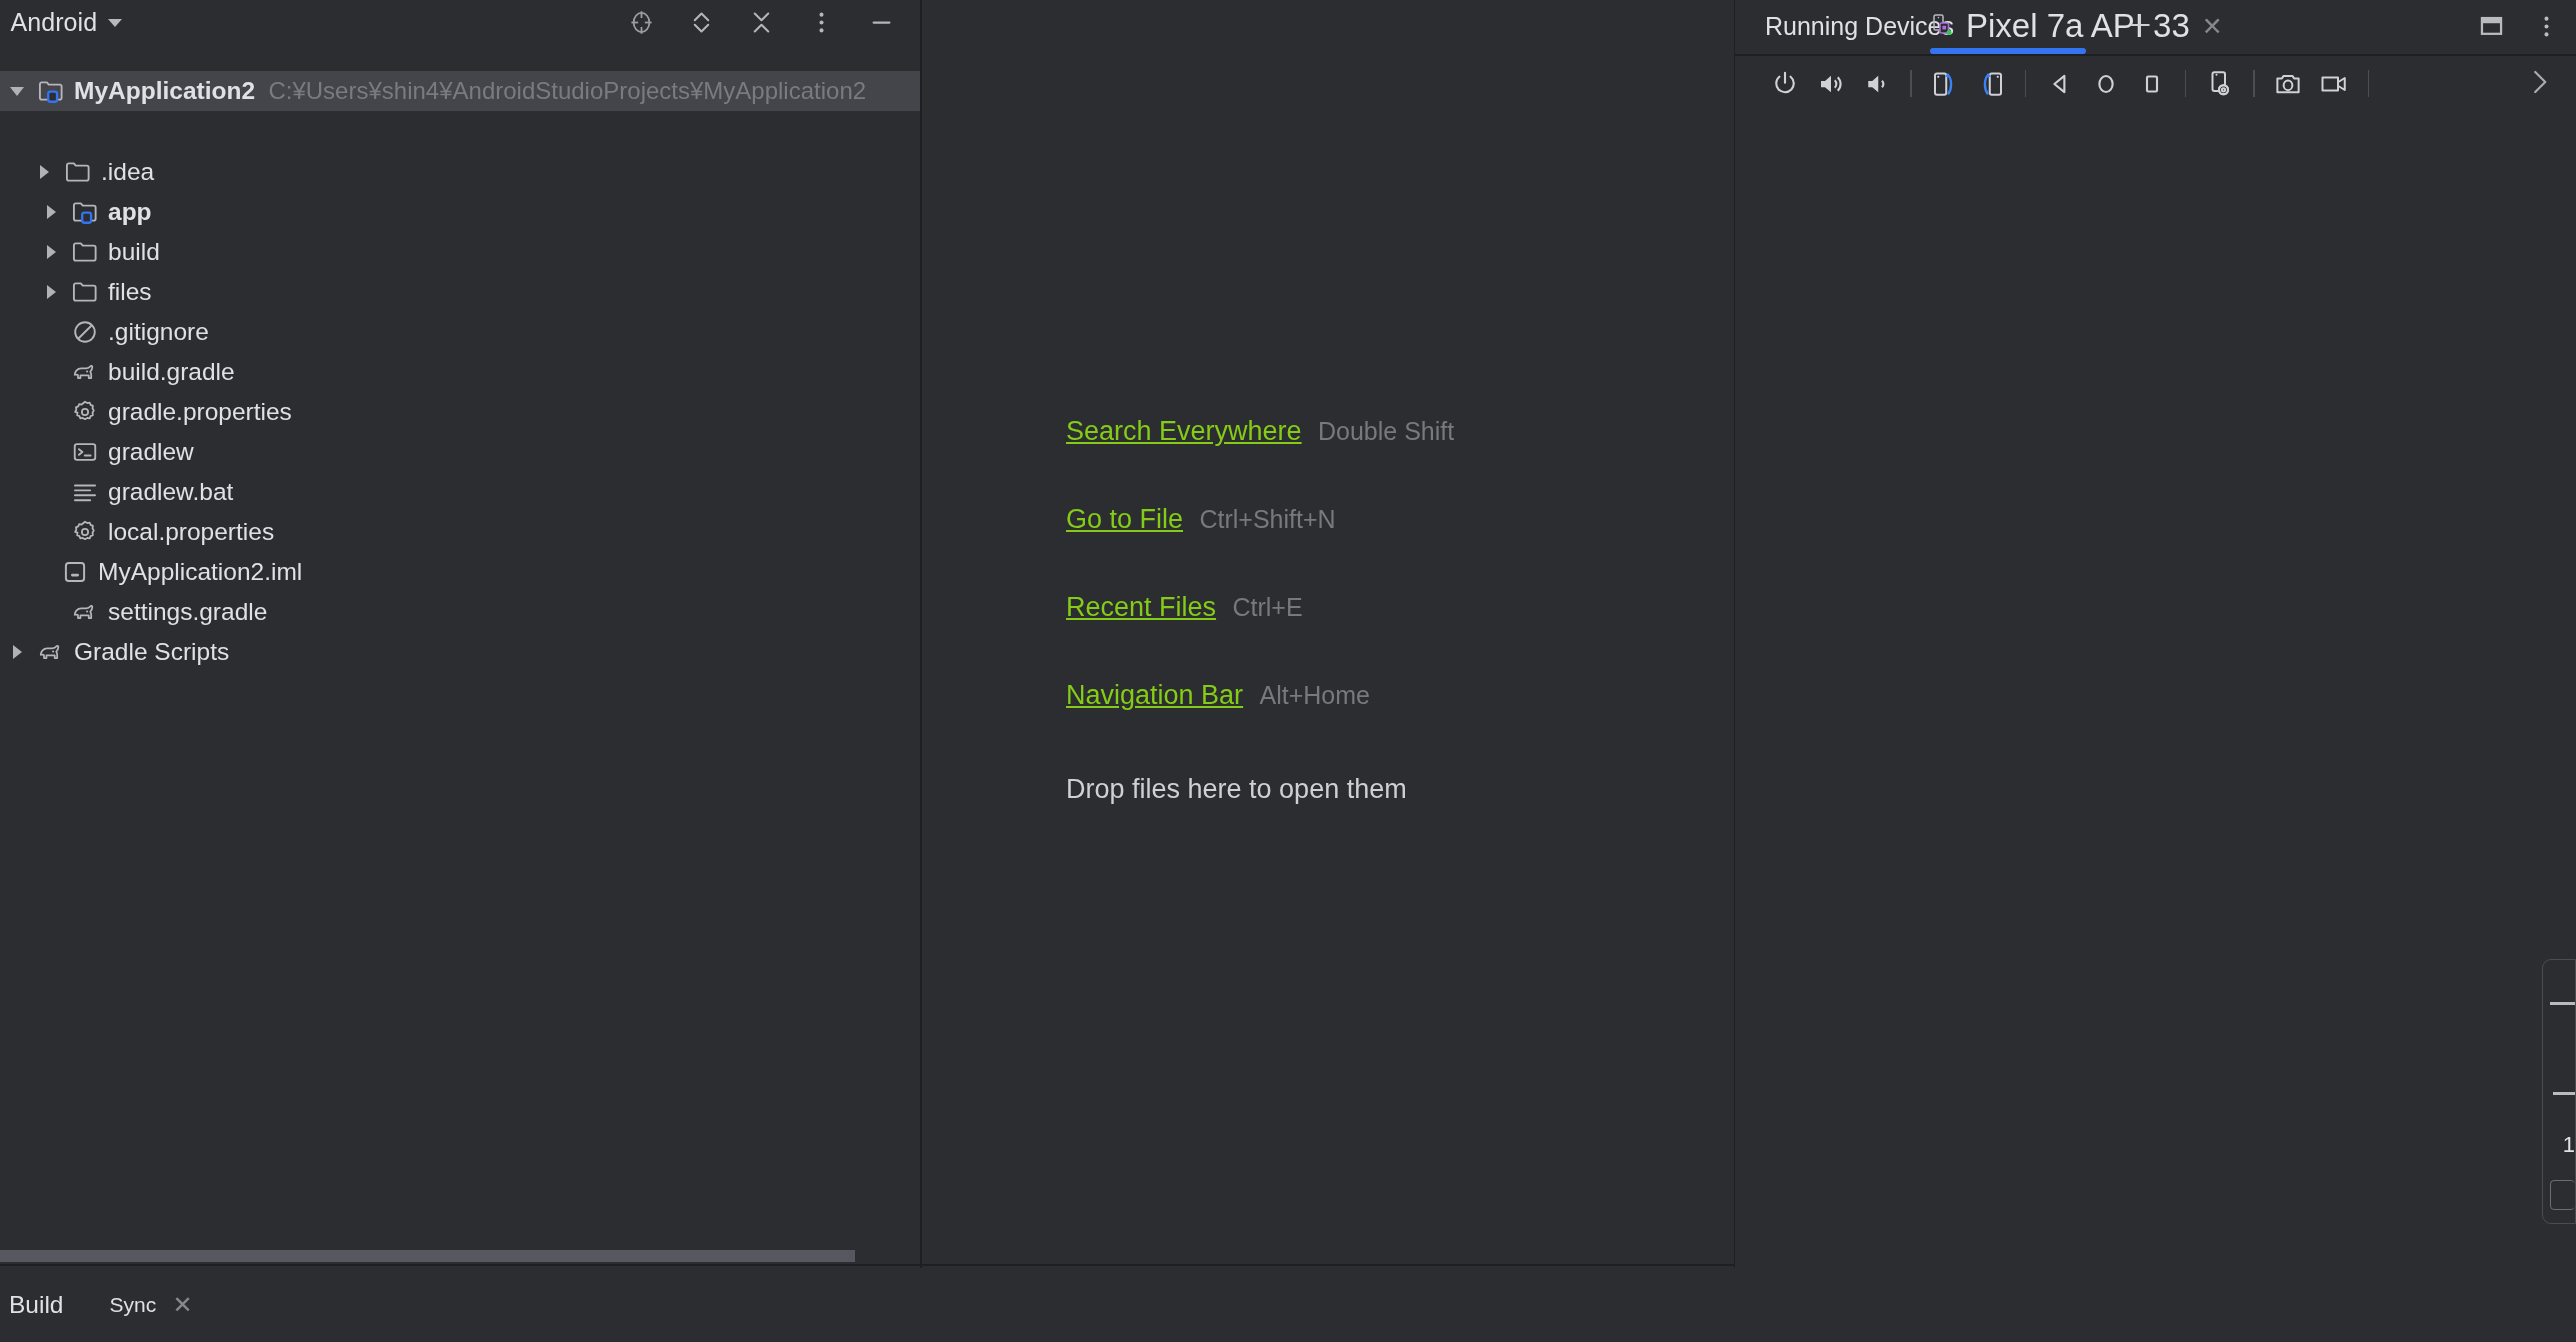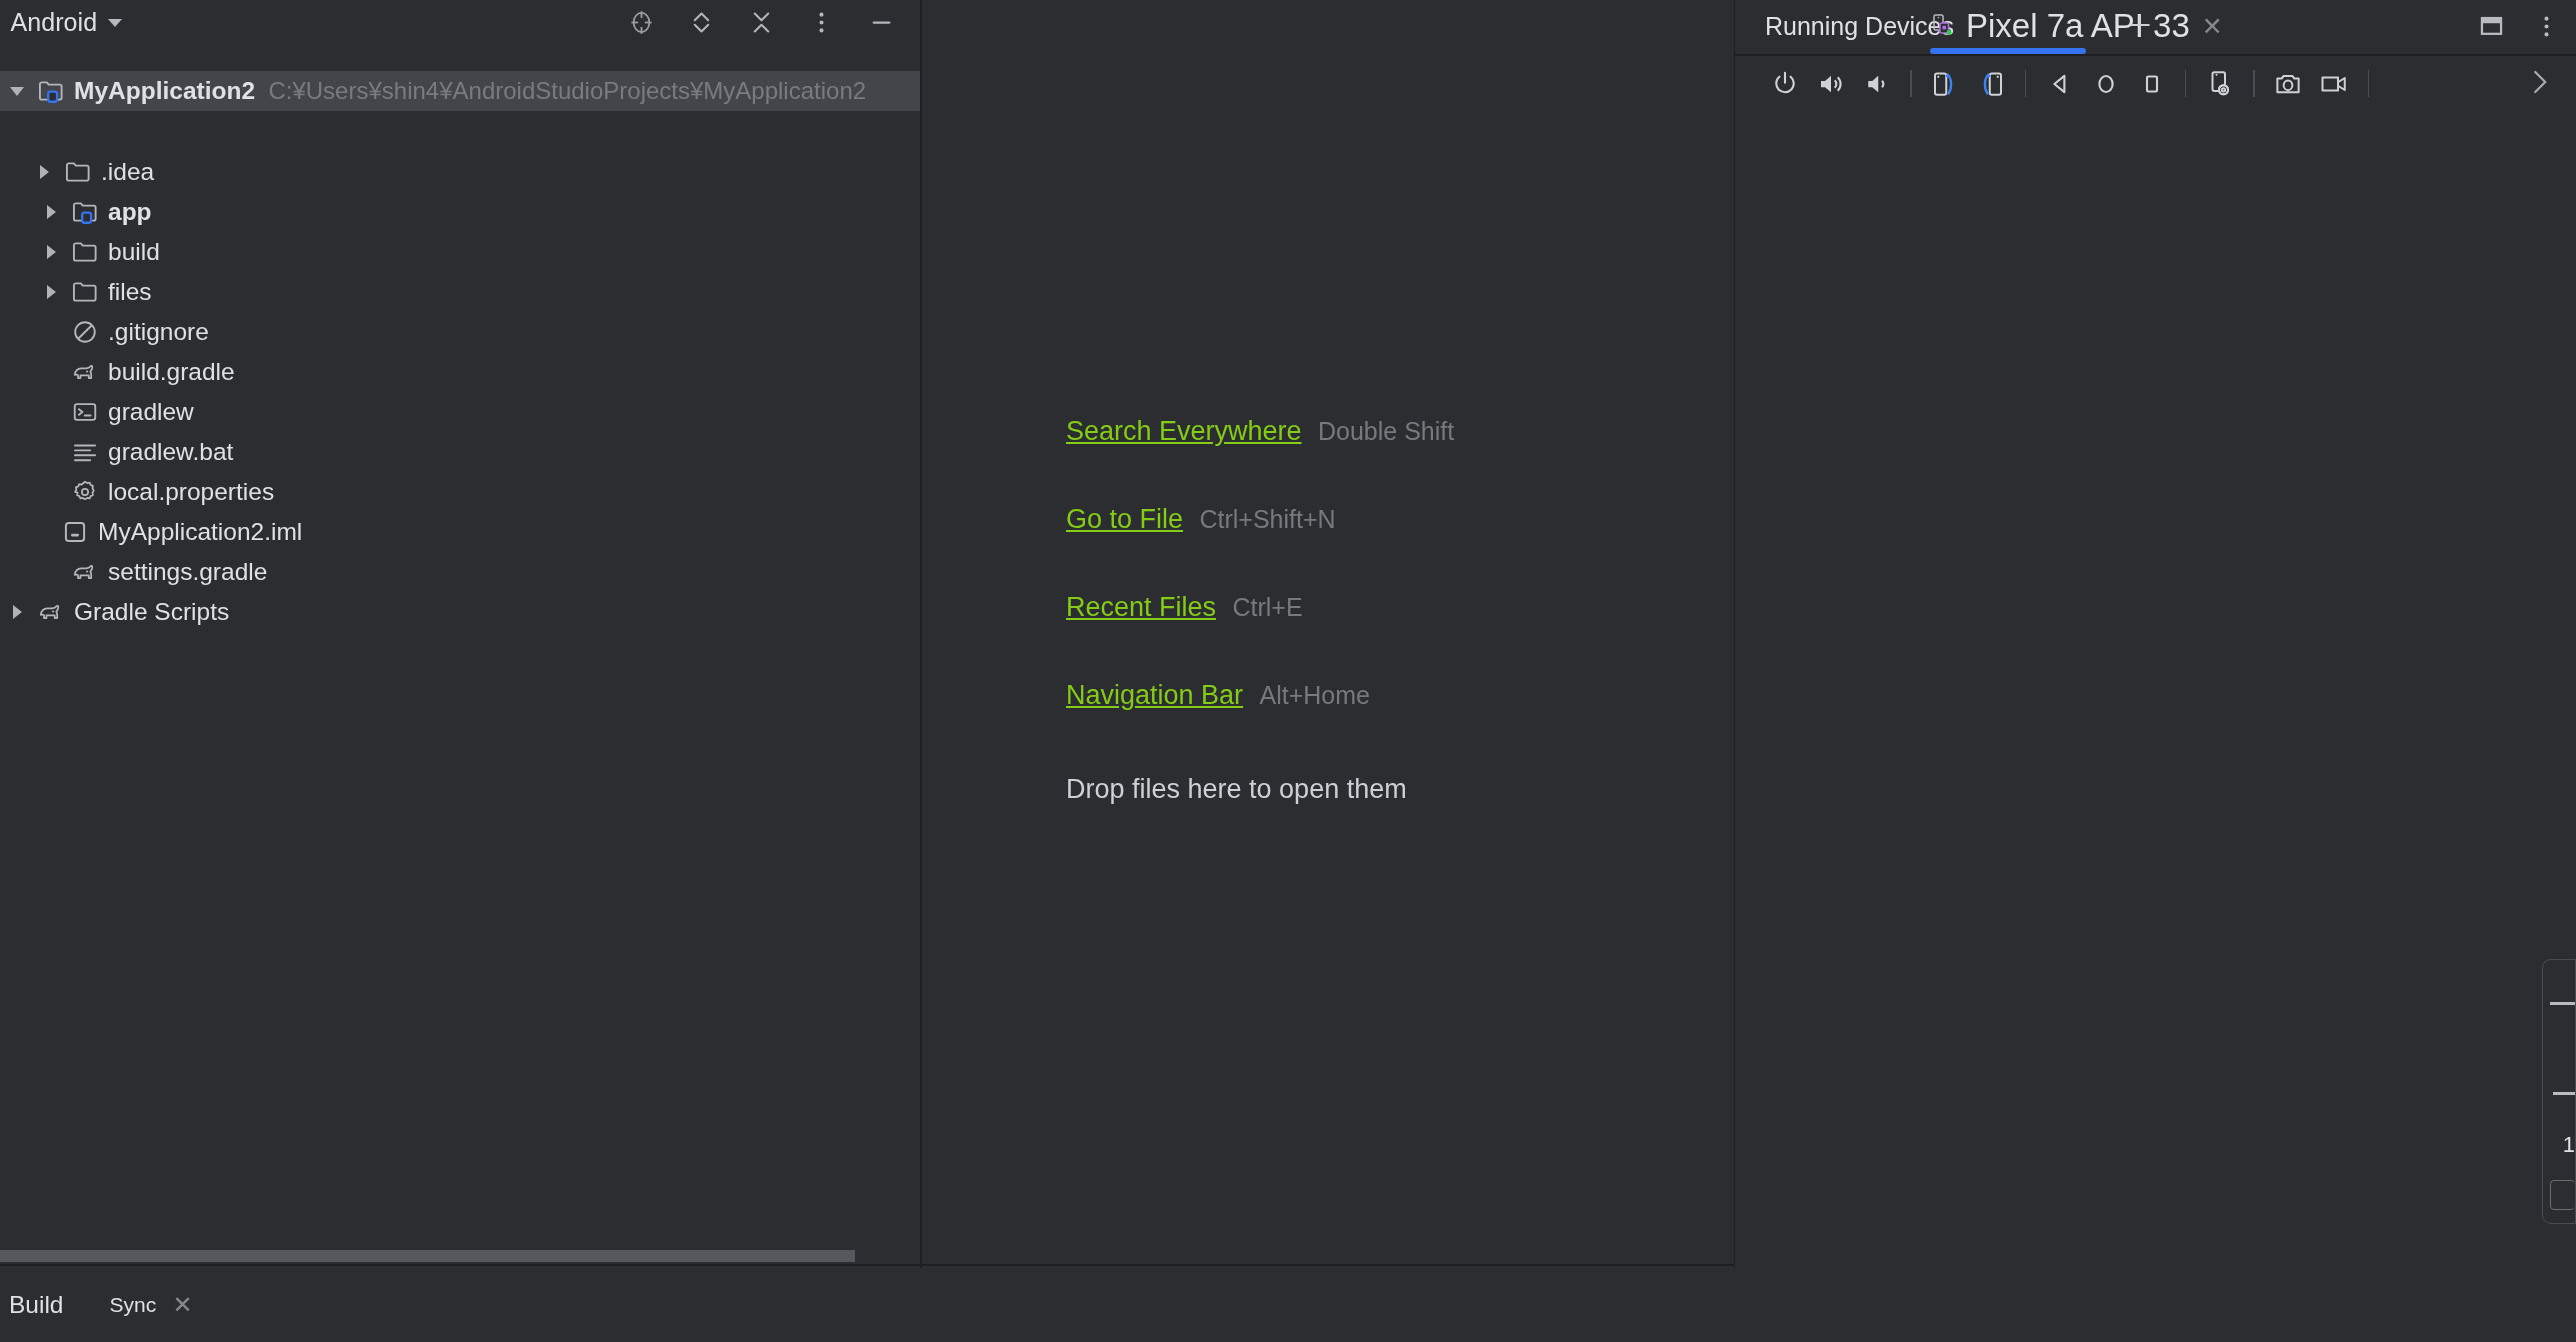--- a/index.html
+++ b/index.html
@@ -268,20 +268,30 @@
               <path d="M3.2 14.4c0-3 2.4-5.5 5.5-5.5h4.4c1.5 0 2.8-.7 3.6-1.8.5-.7 1.6-.4 1.6.5 0 1.6-.7 3-1.8 4 .5.9.8 1.9.8 3v2.6h-2.1v-2.3H8.1v2.3H6v-2.5c-1.7-.4-2.8-1.2-2.8-.3z" fill="none" stroke="#b4b6bb" stroke-width="1.5" stroke-linejoin="round"></path>
               <circle cx="13.8" cy="11.6" r=".9" fill="#b4b6bb"></circle>
             </svg>
           </span>
           <span class="tree-label">build.gradle</span>
         </div>
         <div class="tree-row" style="padding-left: 34px;">
           <span class="tree-arrow"></span>
           <span class="tree-icon">
             <svg width="28" height="28" viewBox="0 0 24 24">
+              <path d="M12 3.2l1.9 1.1 2.1-.4.8 2 2 .8-.4 2.1 1.1 1.9-1.1 1.9.4 2.1-2 .8-.8 2-2.1-.4-1.9 1.1-1.9-1.1-2.1.4-.8-2-2-.8.4-2.1L3.5 12l1.1-1.9-.4-2.1 2-.8.8-2 2.1.4z" fill="none" stroke="#b4b6bb" stroke-width="1.5" stroke-linejoin="round"></path>
+              <circle cx="12" cy="12" r="2.7" fill="none" stroke="#b4b6bb" stroke-width="1.5"></circle>
+            </svg>
+          </span>
+          <span class="tree-label">gradle.properties</span>
+        </div>
+        <div class="tree-row" style="padding-left: 34px;">
+          <span class="tree-arrow"></span>
+          <span class="tree-icon">
+            <svg width="28" height="28" viewBox="0 0 24 24">
               <rect x="3.2" y="5.2" width="17.6" height="13.6" rx="2" fill="none" stroke="#b4b6bb" stroke-width="1.6"></rect>
               <polyline points="6.8,9.6 9.8,12 6.8,14.4" fill="none" stroke="#b4b6bb" stroke-width="1.6" stroke-linecap="round" stroke-linejoin="round"></polyline>
               <line x1="11.8" y1="15" x2="16.8" y2="15" stroke="#b4b6bb" stroke-width="1.6" stroke-linecap="round"></line>
             </svg>
           </span>
           <span class="tree-label">gradlew</span>
         </div>
         <div class="tree-row" style="padding-left: 34px;">
           <span class="tree-arrow"></span>
           <span class="tree-icon">

